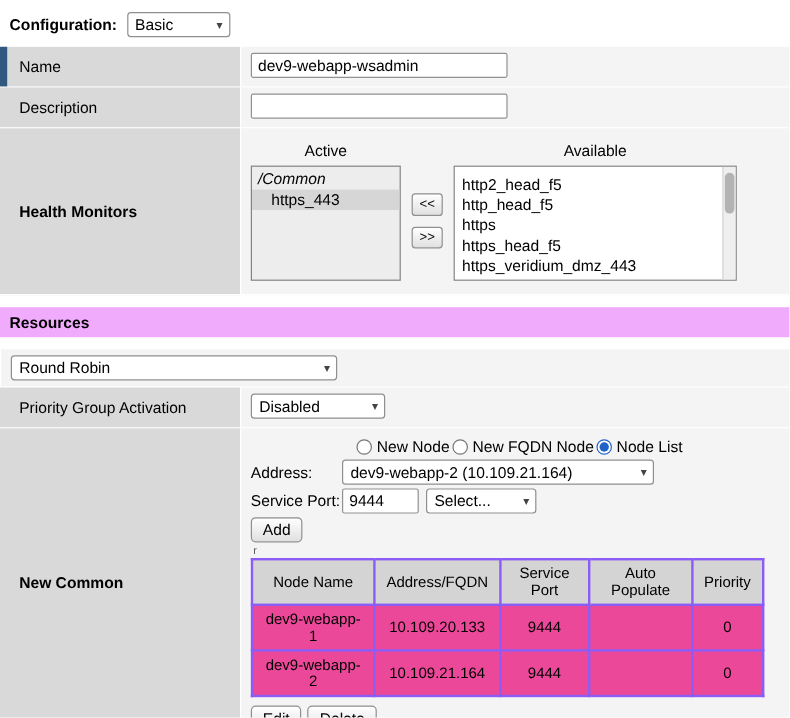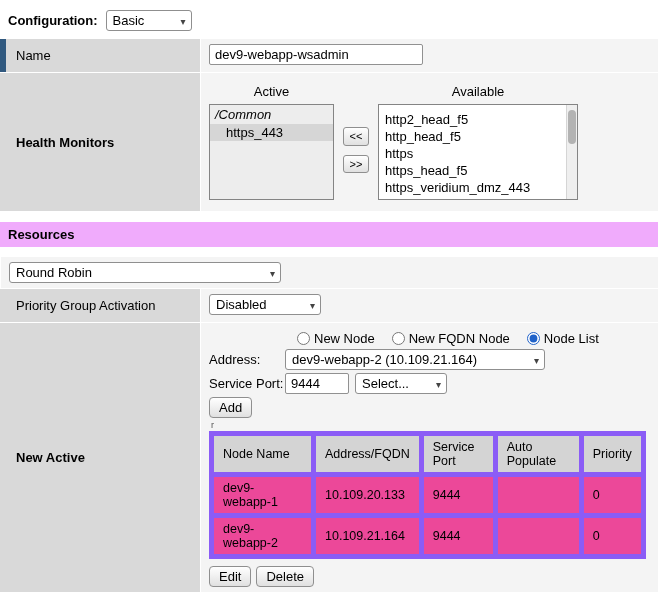--- a/index.html
+++ b/index.html
@@ -54,21 +54,21 @@
     flex: 1; background: #f4f4f4; border-left: 1px solid #fff;
     border-bottom: 1px solid #fff; padding: 5px 8px;
   }
   .row-label.tall { display: flex; align-items: center; padding-top: 0; padding-bottom: 0; font-weight: bold; }
 
   
   .hm { display: flex; gap: 9px; padding: 2px 0 6px; }
   .hm-title { text-align: center; padding: 4px 0 5px; }
   .listbox { border: 1px solid #848484; background: #fff; height: 96px; overflow: hidden; font-size: 13px; }
   .active-box { width: 125px; background: #ededed; }
-  .avail-box { width: 200px; position: relative; }
+  .avail-box { width: 236px; position: relative; }
   .lb-group { font-weight: normal; font-style: italic; padding: 2px 5px; }
   .lb-item { padding: 1px 6px; }
   .lb-item.indent { padding-left: 16px; background: #d6d6d6; }
   .avail-box .lb-item:first-child { margin-top: 6px; }
   .hm-move { display: flex; flex-direction: column; justify-content: center; gap: 9px; padding-top: 20px; }
   .hm-move .btn { width: 26px; text-align: center; }
   .fake-scrollbar {
     position: absolute; right: 0; top: 0; bottom: 0; width: 11px;
     background: #efefef; border-left: 1px solid #d5d5d5;
   }
@@ -78,29 +78,29 @@
   }
 
   
   .section-header {
     background: #f0abfc; font-weight: bold; padding: 5px 8px;
     margin: 10px 0 10px 0;
   }
 
   
   .nm-line { margin: 3px 0; display: flex; align-items: center; }
-  .nm-radios { display: flex; gap: 17px; margin-left: 88px; align-items: center; }
+  .nm-radios { display: flex; gap: 2px; margin-left: 88px; align-items: center; }
   .nm-radios label { display: flex; align-items: center; gap: 4px; cursor: pointer; }
   input[type="radio"] { accent-color: #2062c8; margin: 0; }
   .nm-field-label { width: 76px; }
   .stray { font-size: 9px; color: #555; margin: 2px 0 0 2px; line-height: 8px; }
 
   table.members { border-collapse: collapse; margin-top: 2px; font-size: 12.5px; }
   table.members th, table.members td {
-    border: 5px solid #8b5cf6; padding: 4px 9px; text-align: left; font-weight: normal;
+    border: 2px solid #8b5cf6; padding: 4px 9px; text-align: center; font-weight: normal;
   }
   table.members thead th { background: #d4d4d4; }
   table.members tbody td { background: #ec4899; }
   .col-nodename { width: 102px; } .col-addr { width: 104px; }
   .col-port { width: 74px; } .col-auto { width: 86px; } .col-prio { width: 52px; }
 
   .nm-actions { margin-top: 7px; display: flex; gap: 5px; }
 </style>
 </head>
 <body>
@@ -119,20 +119,28 @@
   <div class="form-row">
     <div class="row-label">
       <span class="req-bar"></span>
       <span>Name</span>
     </div>
     <div class="row-content">
       <input type="text" style="width: 214px;" value="dev9-webapp-wsadmin">
     </div>
   </div>
 
+  <div class="form-row">
+    <div class="row-label">
+      <span>Description</span>
+    </div>
+    <div class="row-content">
+      <input type="text" style="width: 214px;" value="">
+    </div>
+  </div>
 
   <div class="form-row">
     <div class="row-label tall">
       <span>Health Monitors</span>
     </div>
     <div class="row-content">
       <div class="hm">
         <div>
           <div class="hm-title">Active</div>
           <div class="listbox active-box">
@@ -184,21 +192,21 @@
       <span class="select-wrap" style="width:112px;">
         <select>
           <option>Disabled</option>
         </select>
       </span>
     </div>
   </div>
 
   <div class="form-row">
     <div class="row-label tall">
-      <span>New Active</span>
+      <span>New Common</span>
     </div>
     <div class="row-content">
 
       <div class="nm-line">
         <div class="nm-radios">
           <label>
             <input type="radio" name="nodetype" style="">
             <span>New Node</span>
           </label>
           <label>

